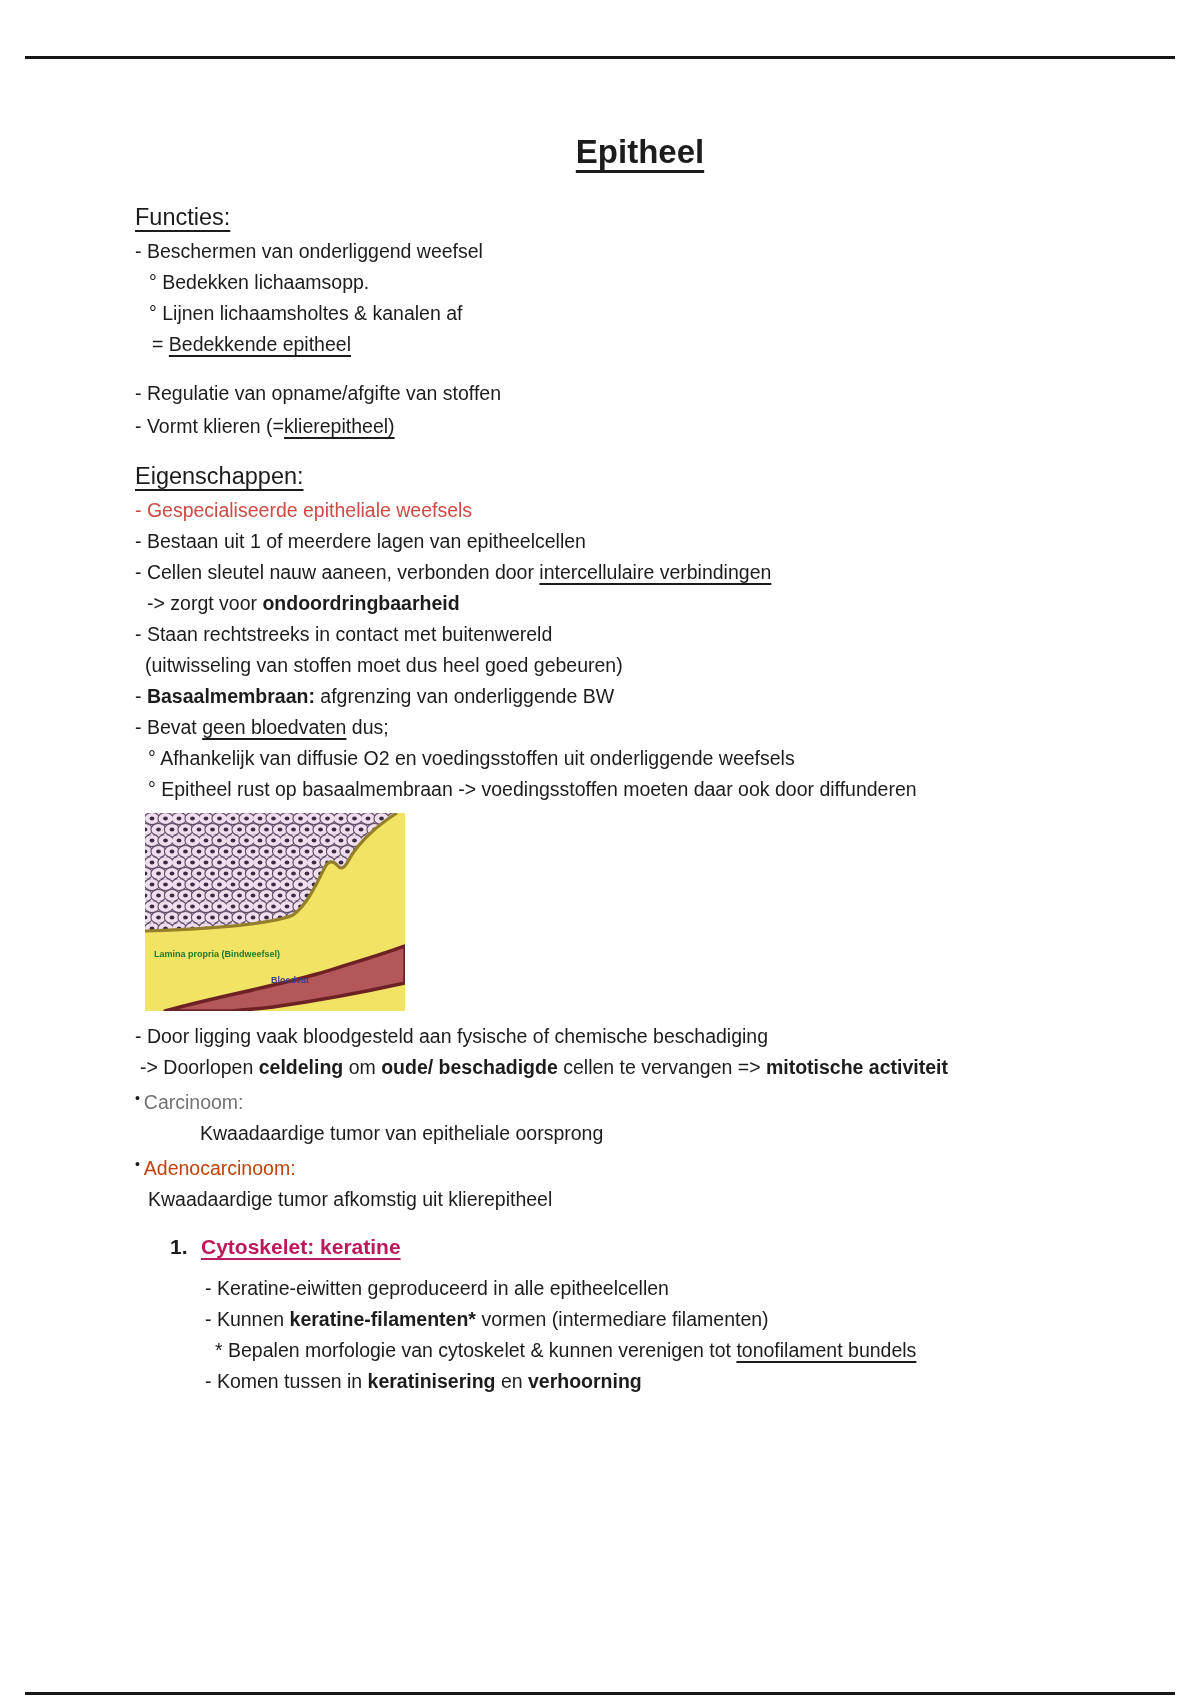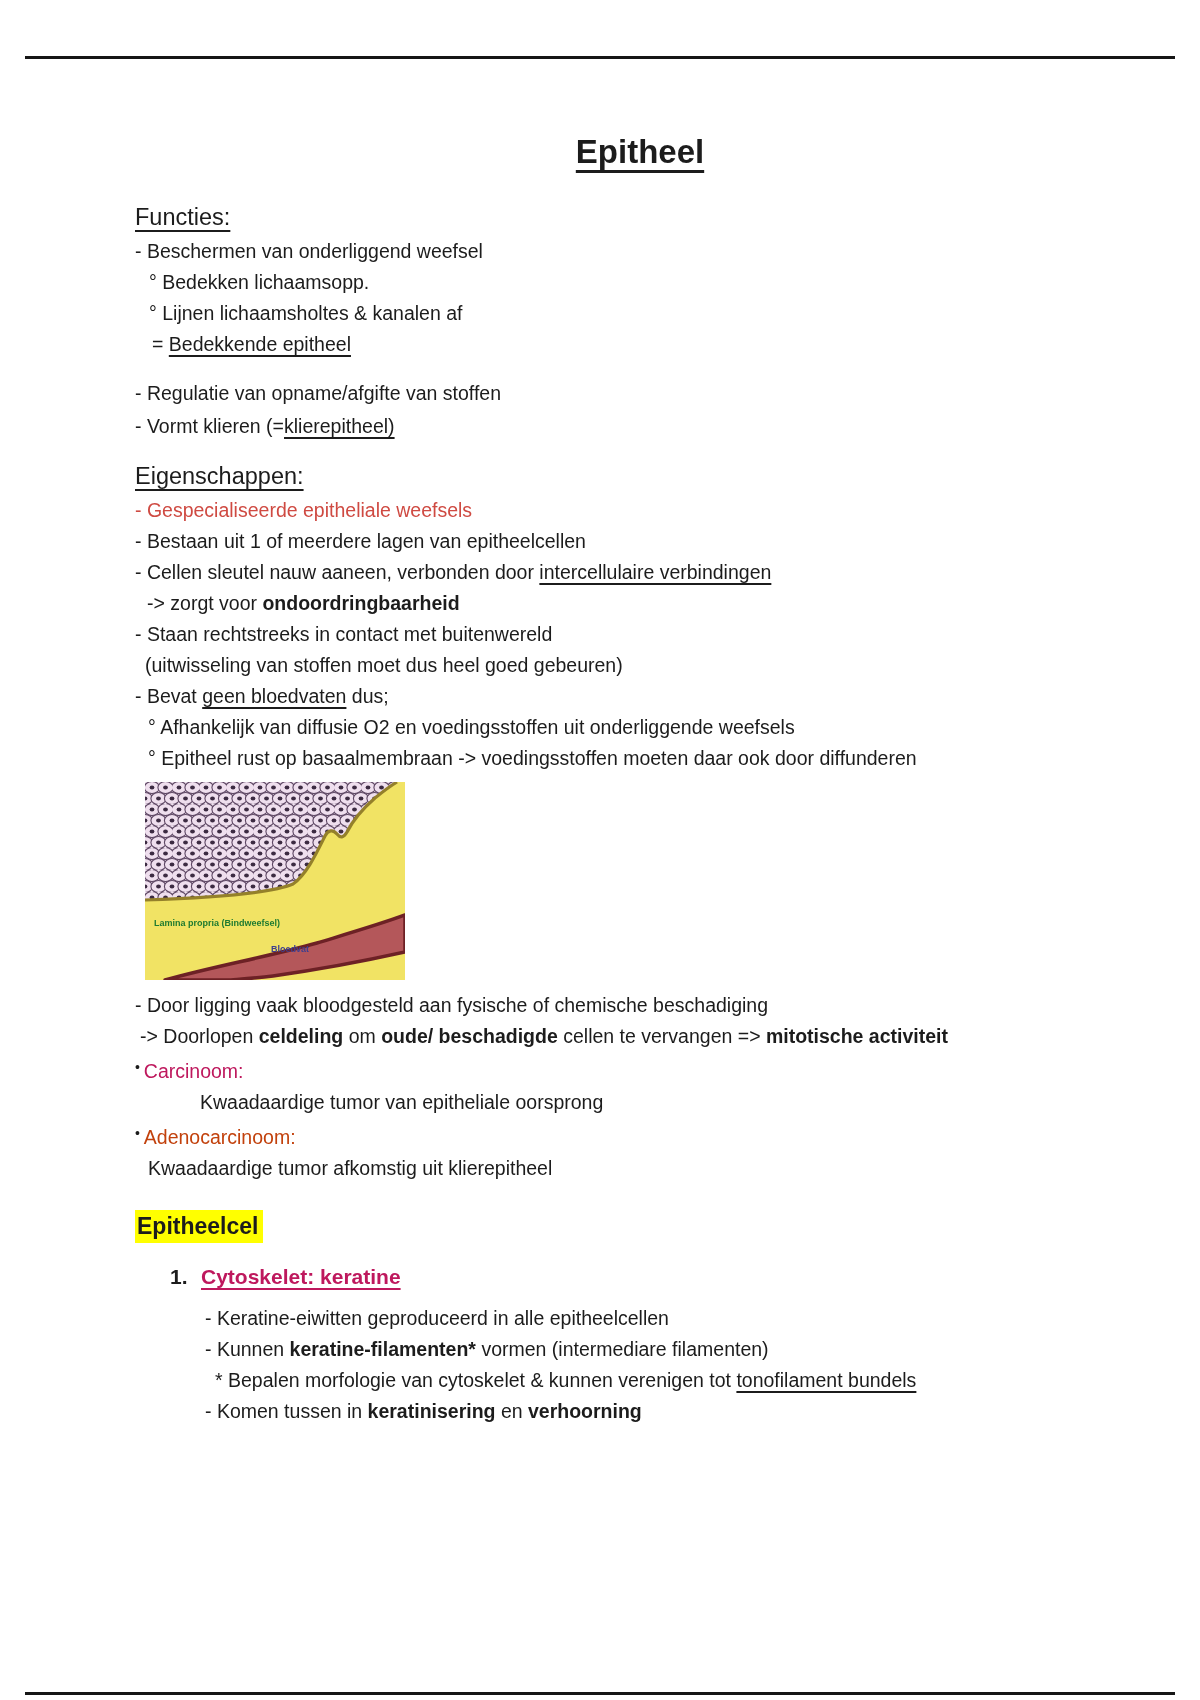--- a/index.html
+++ b/index.html
@@ -51,20 +51,21 @@
         <div class="line" style="padding-left: 17px;"><span>= </span><span class="u">Bedekkende epitheel</span></div>
         <div class="line" style="margin-top: 18px;"><span>- Regulatie van opname/afgifte van stoffen</span></div>
         <div class="line" style="margin-top: 2px;"><span>- Vormt klieren (=</span><span class="u">klierepitheel)</span></div>
         <div class="line h2" style="margin-top: 16px;"><span class="u">Eigenschappen:</span></div>
         <div class="line"><span style="color: rgb(207, 74, 66);">- Gespecialiseerde epitheliale weefsels</span></div>
         <div class="line"><span>- Bestaan uit 1 of meerdere lagen van epitheelcellen</span></div>
         <div class="line"><span>- Cellen sleutel nauw aaneen, verbonden door </span><span class="u">intercellulaire verbindingen</span></div>
         <div class="line" style="padding-left: 12px;"><span>-&gt; zorgt voor </span><span style="font-weight: 700;">ondoordringbaarheid</span></div>
         <div class="line"><span>- Staan rechtstreeks in contact met buitenwereld</span></div>
         <div class="line" style="padding-left: 10px;"><span>(uitwisseling van stoffen moet dus heel goed gebeuren)</span></div>
+        <div class="line"><span>- </span><span style="font-weight: 700;">Basaalmembraan:</span><span> afgrenzing van onderliggende BW</span></div>
         <div class="line"><span>- Bevat </span><span class="u">geen bloedvaten</span><span> dus;</span></div>
         <div class="line" style="padding-left: 13px;"><span>° Afhankelijk van diffusie O2 en voedingsstoffen uit onderliggende weefsels</span></div>
         <div class="line" style="padding-left: 13px;"><span>° Epitheel rust op basaalmembraan -&gt; voedingsstoffen moeten daar ook door diffunderen</span></div>
       </div>
 
     <figure>
       <svg width="260" height="198" viewBox="0 0 260 198" xmlns="http://www.w3.org/2000/svg">
         <defs>
           <pattern id="cellpat" width="27" height="22" patternUnits="userSpaceOnUse">
             <rect width="27" height="22" fill="#f0e2ef"></rect>
@@ -89,25 +90,24 @@
         <path d="M0,118 C30,117 120,114 148,102 C162,92 172,70 180,54 C183,48 188,47 192,52 C196,57 199,55 202,50 C206,42 214,30 230,16 C240,8 247,3 252,0" fill="none" stroke="#94802a" stroke-width="3.2"></path>
         <path d="M20,198 C70,184 122,175 172,161 C205,151 236,142 260,133 L260,170 C224,178 178,187 128,194 C112,196 98,197 86,198 Z" fill="#b4575a" stroke="#6d2125" stroke-width="3.5" stroke-linejoin="round"></path>
         <text x="9" y="144" font-size="9" font-weight="bold" fill="#1e7a30">Lamina propria (Bindweefsel)</text>
         <text x="126" y="170" font-size="9" font-weight="bold" fill="#3f3f8f">Bloedvat</text>
       </svg>
     </figure>
 
     <div id="linesB">
         <div class="line"><span>- Door ligging vaak bloodgesteld aan fysische of chemische beschadiging</span></div>
         <div class="line" style="padding-left: 5px;"><span>-&gt; Doorlopen </span><span style="font-weight: 700;">celdeling</span><span> om </span><span style="font-weight: 700;">oude/ beschadigde</span><span> cellen te vervangen =&gt; </span><span style="font-weight: 700; margin-top: 12px;">mitotische activiteit</span></div>
-        <div class="line"><span class="supdot">• </span><span style="color: #be185d;">Carcinoom:</span></div>
+        <div class="line"><span class="supdot">• </span><span style="color: #737373;">Carcinoom:</span></div>
         <div class="line" style="padding-left: 65px;"><span>Kwaadaardige tumor van epitheliale oorsprong</span></div>
         <div class="line"><span class="supdot">• </span><span style="color: #c2410c;">Adenocarcinoom:</span></div>
         <div class="line" style="padding-left: 13px;"><span>Kwaadaardige tumor afkomstig uit klierepitheel</span></div>
-        <div class="line section-hl" style="margin-top: 24px;"><span class="hl">Epitheelcel</span></div>
         <div class="line num-h" style="padding-left: 35px; margin-top: 16px;"><span class="num">1.</span><span class="u" style="color: #be185d;">Cytoskelet: keratine</span></div>
         <div class="line" style="padding-left: 70px; margin-top: 10px;"><span>- Keratine-eiwitten geproduceerd in alle epitheelcellen</span></div>
         <div class="line" style="padding-left: 70px;"><span>- Kunnen </span><span style="font-weight: 700;">keratine-filamenten*</span><span> vormen (intermediare filamenten)</span></div>
         <div class="line" style="padding-left: 80px;"><span>* Bepalen morfologie van cytoskelet &amp; kunnen verenigen tot </span><span class="u">tonofilament bundels</span></div>
         <div class="line" style="padding-left: 70px;"><span>- Komen tussen in </span><span style="font-weight: 700;">keratinisering</span><span> en </span><span style="font-weight: 700;">verhoorning</span></div>
       </div>
   </div>
 
 </div>
 

